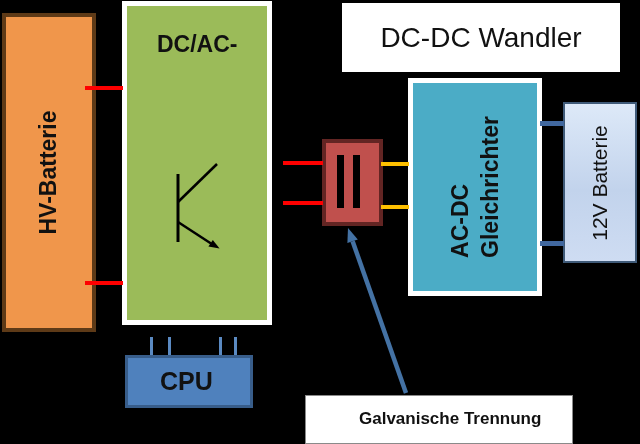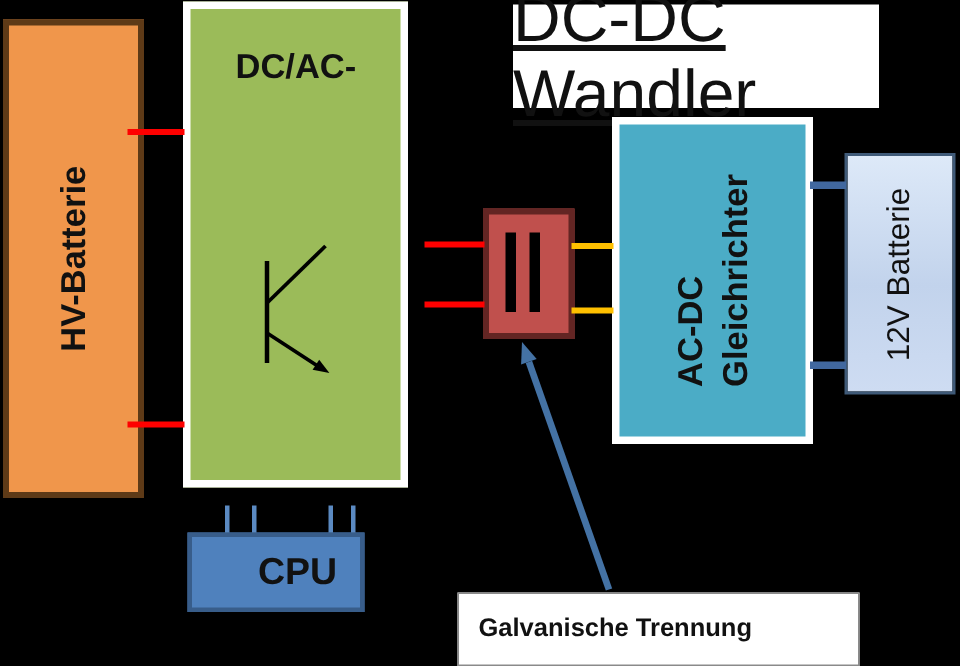--- a/index.html
+++ b/index.html
@@ -14,44 +14,44 @@
 
   .hv-battery { left:2px; top:13px; width:94px; height:319px;
     background:#F0964B; border:4px solid #5E3A17; }
   .hv-battery .vtext { font-size:23px; font-weight:bold; }
 
   .dcac { left:122px; top:1px; width:150px; height:324px;
     background:#9BBB59; border:5px solid #FFFFFF; display:block; }
   .dcac .lbl { position:absolute; left:30px; top:22px; font-size:23px;
     font-weight:bold; line-height:32px; }
 
-  .title-box { left:342px; top:3px; width:244px; height:69px;
-    background:#FFFFFF; font-size:44px;text-decoration:underline; }
+  .title-box { left:342px; top:3px; width:278px; height:69px;
+    background:#FFFFFF; font-size:28px; }
 
   .transformer { left:322px; top:139px; width:61px; height:87px;
     background:#C0504D; border:4px solid #632523; display:block; }
   .core-bar { position:absolute; width:7px; height:53px; top:12px; background:#000; }
   .core-bar.b1 { left:11px; } .core-bar.b2 { left:27px; }
 
   .rectifier { left:408px; top:78px; width:134px; height:218px;
     background:#4BACC6; border:5px solid #FFFFFF; }
   .rectifier .vtext { font-size:23px; font-weight:bold; line-height:30px; text-align:left; }
 
   .batt12 { left:563px; top:102px; width:74px; height:161px;
     background:linear-gradient(180deg,#DDE9F8 0%,#C2D3EC 55%,#CEDCF2 100%);
     border:2px solid #3F5A78; }
   .batt12 .vtext { font-size:21px; font-weight:normal; }
 
-  .cpu { left:125px; top:355px; width:118px; height:53px;
-    background:#4F81BD; border:3px solid #385D8A; justify-content:flex-start;padding-left:12px; }
+  .cpu { left:125px; top:355px; width:128px; height:53px;
+    background:#4F81BD; border:3px solid #385D8A; justify-content:flex-start; }
   .cpu .lbl { font-size:25px; font-weight:bold; padding-left:32px; }
 
   .annotation-box { left:305px; top:395px; width:268px; height:49px;
     background:#FFFFFF; border:1px solid #8A8A8A; display:block; }
-  .annotation-box .lbl { font-size:17px; font-weight:bold; padding:13px 0 0 13px; }
+  .annotation-box .lbl { font-size:17px; font-weight:bold; padding:13px 0 0 13px;margin-left:40px; }
 
   
   .wire { position:absolute; }
   .wire.red   { background:#FE0000; height:4px; width:38px; left:85px; }
   .wire.red2  { background:#FE0000; height:4px; width:40px; left:283px; }
   .wire.yel   { background:#FFC000; height:4px; width:28px; left:381px; }
   .wire.blu   { background:#41689F; height:5px; width:24px; left:540px; }
   .wire.cpuw  { background:#5B8AC2; width:3px; height:18px; top:337px; }
 
   .overlay { position:absolute; left:0; top:0; width:640px; height:444px; pointer-events:none; }

